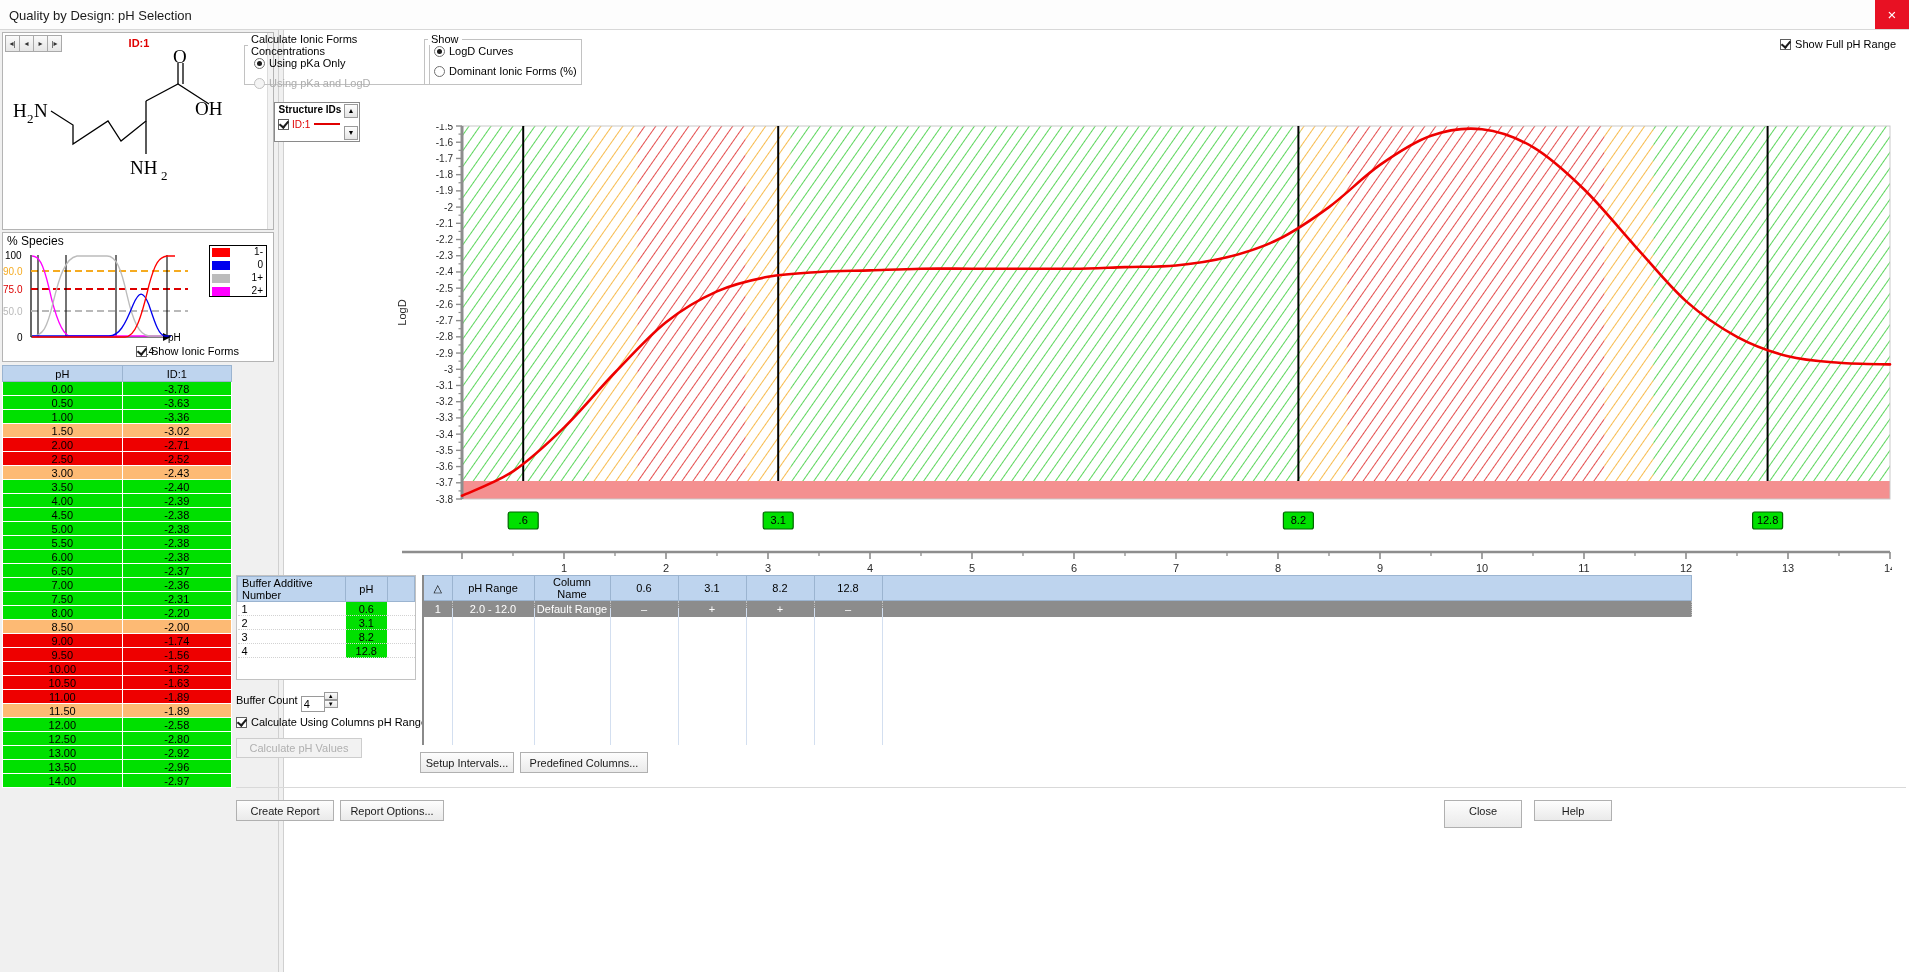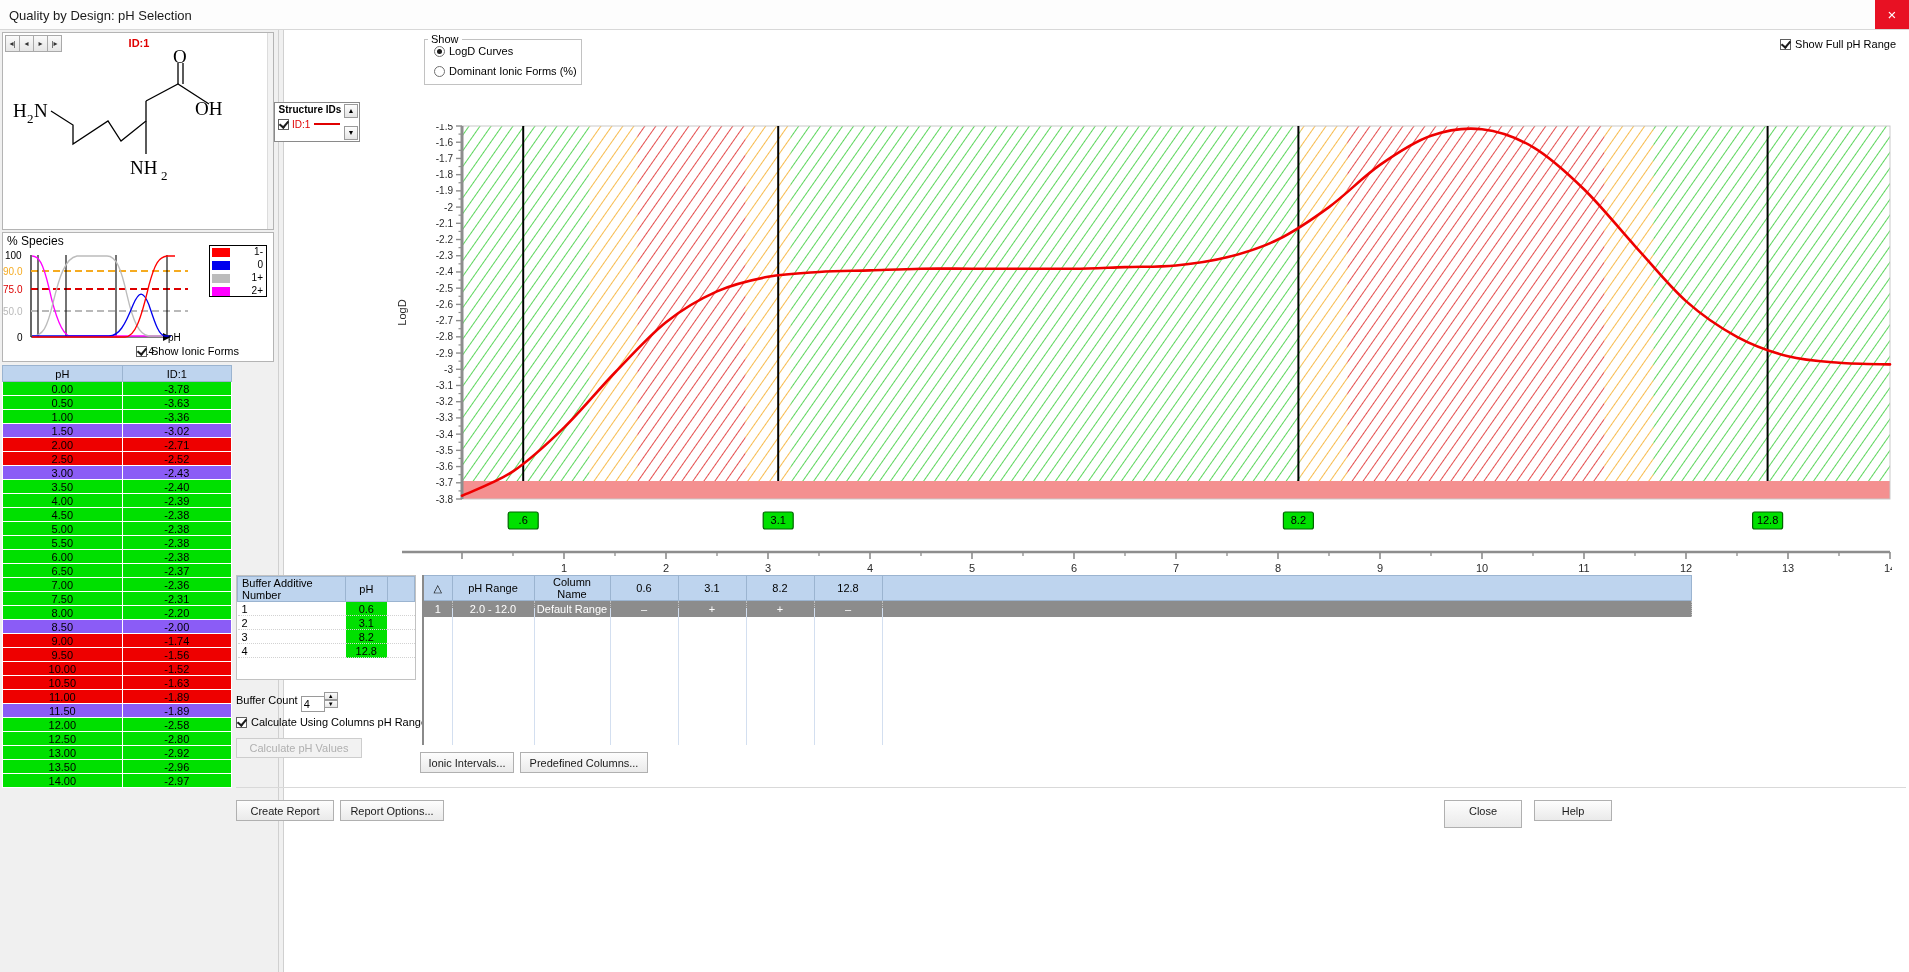--- a/index.html
+++ b/index.html
@@ -55,21 +55,21 @@
   #phTable { position:absolute; left:2px; top:335px; width:230px; }
   #phTable table { border-collapse:collapse; width:230px; }
   #phTable th {
     background:#bed4ee; border:1px solid #9bb4d0; font-weight:normal;
     font-size:11px; height:16px; text-align:center;
   }
   #phTable td {
     border:1px solid #ffffff; font-size:11px; height:14px; text-align:center; padding:0;
   }
   .c-green { background:#00e000; }
-  .c-orange{ background:#8b5cf6; }
+  .c-orange{ background:#fdba74; }
   .c-red   { background:#ee0000; }
 
   
   #vdiv { position:absolute; left:278px; top:30px; width:6px; height:942px; background:#f0f0f0; border-left:1px solid #d0d0d0; border-right:1px solid #d0d0d0;}
 
   
   #rightarea { position:absolute; left:284px; top:30px; width:1625px; height:942px; background:#ffffff; }
 
   fieldset.grp {
     position:absolute; border:1px solid #c2c2c2; margin:0; padding:0;
@@ -388,20 +388,29 @@
           </tr>
         </tbody>
     </table>
   </div>
 </div>
 
 <div id="vdiv"></div>
 
 <div id="rightarea">
 
+  <fieldset class="grp" style="left:-40px; top:3px; width:186px; height:52px;">
+    <legend>Calculate Ionic Forms Concentrations</legend>
+    <div class="radio-row">
+      <span class="rbtn sel"></span><span>Using pKa Only</span>
+    </div>
+    <div class="radio-row">
+      <span class="rbtn dis"></span><span class="dis-txt">Using pKa and LogD</span>
+    </div>
+  </fieldset>
 
   <fieldset class="grp" style="left:140px; top:3px; width:158px; height:52px;">
     <legend>Show</legend>
     <div class="radio-row">
       <span class="rbtn sel"></span><span>LogD Curves</span>
     </div>
     <div class="radio-row">
       <span class="rbtn"></span><span>Dominant Ionic Forms (%)</span>
     </div>
   </fieldset>
@@ -669,21 +678,21 @@
       <i style="left:28px"></i>
         <i style="left:110px"></i>
         <i style="left:186px"></i>
       <i style="left:254px"></i>
         <i style="left:322px"></i>
         <i style="left:390px"></i>
         <i style="left:458px"></i>
     </div>
   </div>
 
-  <div class="btn" id="setupBtn">Ionic Intervals...</div>
+  <div class="btn" id="setupBtn">Setup Intervals...</div>
   <div class="btn" id="predefBtn">Predefined Columns...</div>
 
   <div id="hdiv"></div>
   <div class="btn" id="createBtn">Create Report</div>
   <div class="btn" id="reportBtn">Report Options...</div>
   <div class="btn" id="closeBtn2">Close</div>
   <div class="btn" id="helpBtn">Help</div>
 </div>
 
 </body></html>

